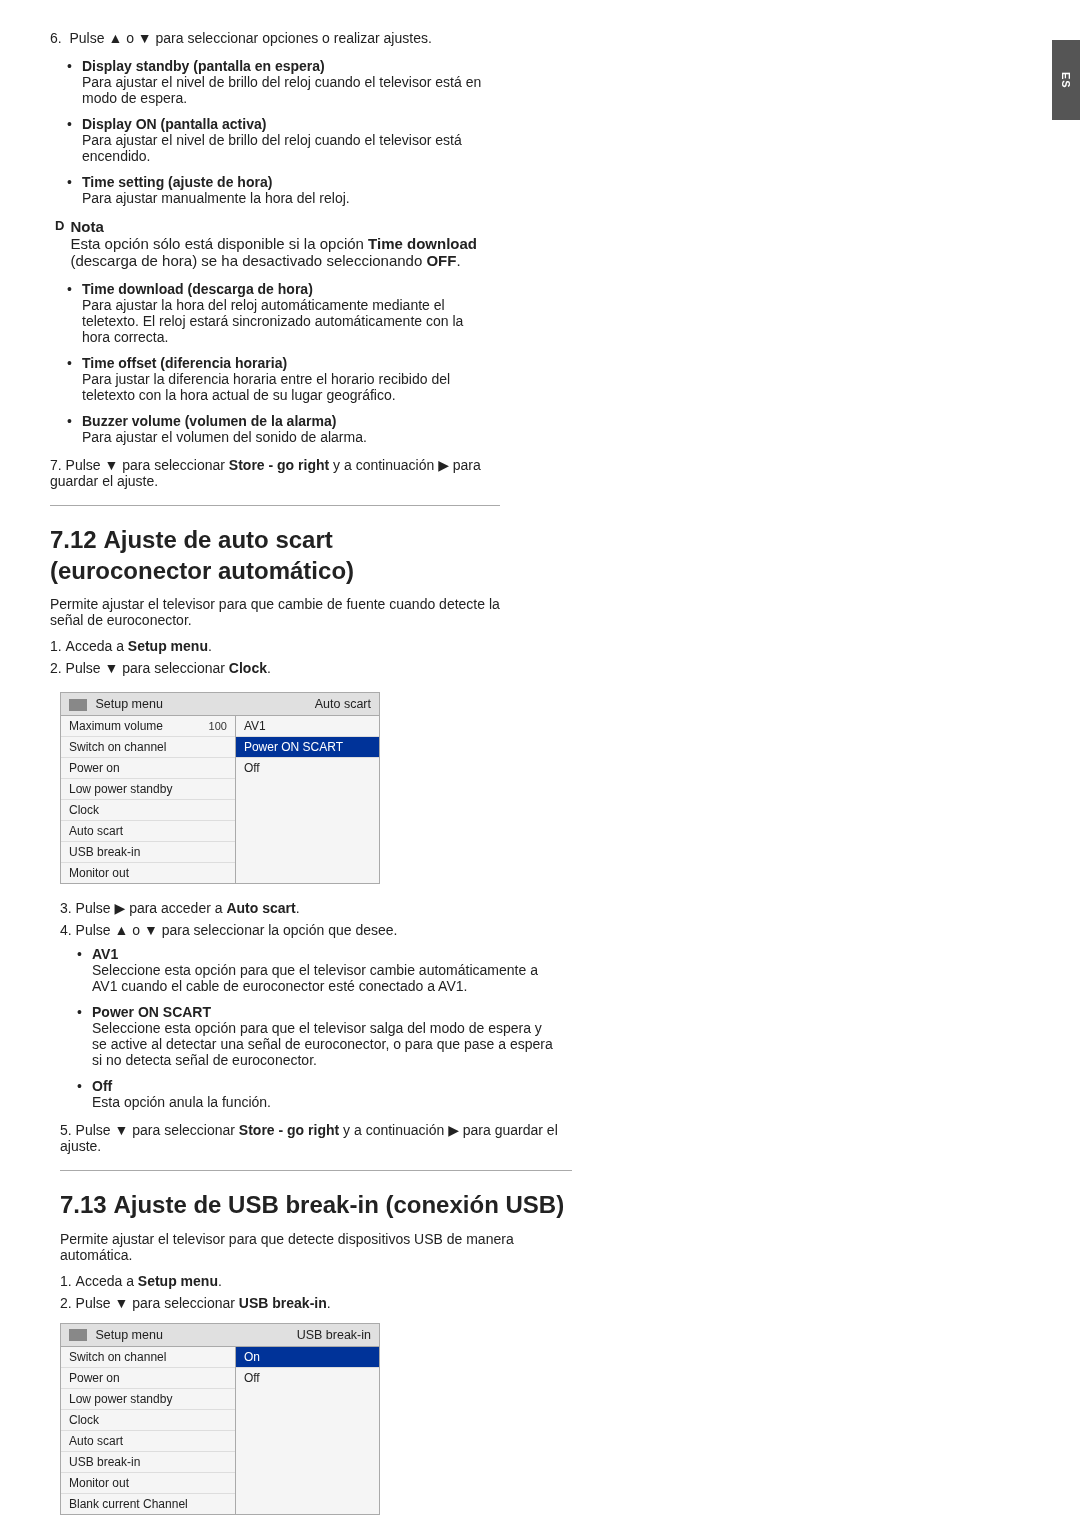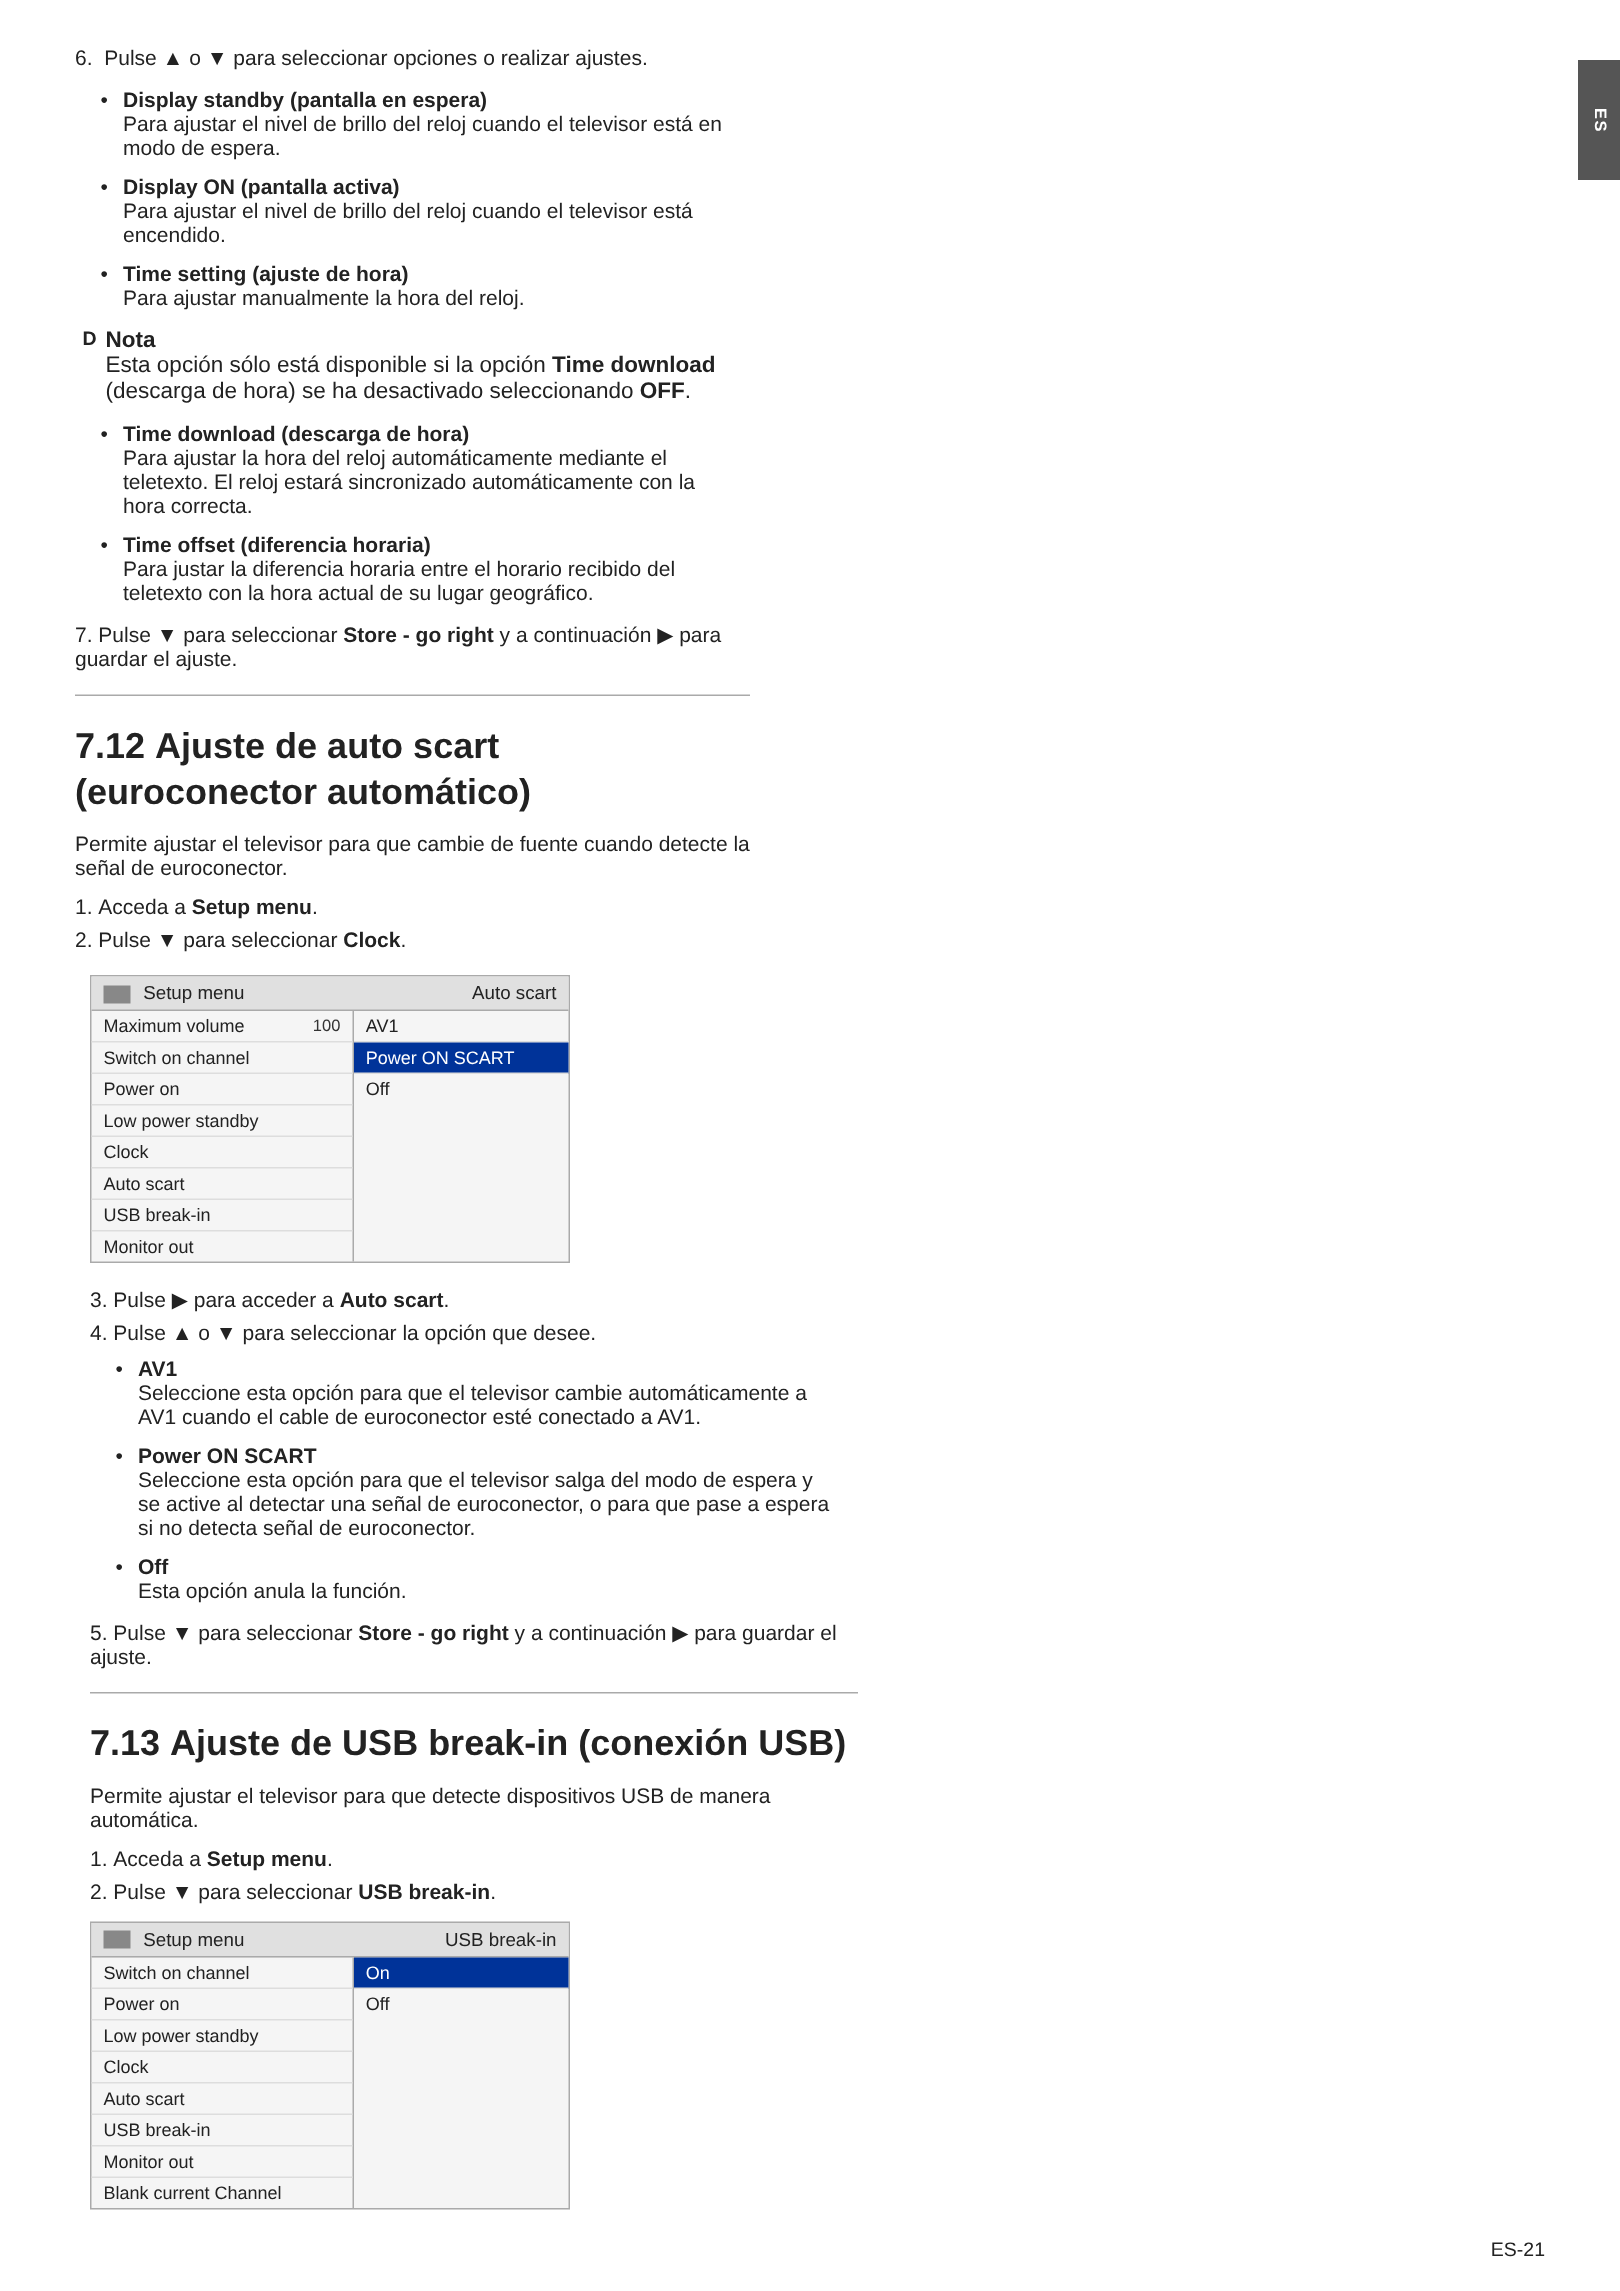--- a/index.html
+++ b/index.html
@@ -239,20 +239,24 @@
 
       <ul class="bullet-list">
         <li>
           <span class="item-title">Time download (descarga de hora)</span><br>
           <span>Para ajustar la hora del reloj automáticamente mediante el teletexto. El reloj estará sincronizado automáticamente con la hora correcta.</span>
         </li>
         <li>
           <span class="item-title">Time offset (diferencia horaria)</span><br>
           <span>Para justar la diferencia horaria entre el horario recibido del teletexto con la hora actual de su lugar geográfico.</span>
         </li>
+        <li>
+          <span class="item-title">Buzzer volume (volumen de la alarma)</span><br>
+          <span>Para ajustar el volumen del sonido de alarma.</span>
+        </li>
       </ul>
 
       <div class="step-item" style="margin-top:10px;">
         7.&nbsp;Pulse ▼ para seleccionar <strong>Store - go right</strong> y a continuación ▶ para guardar el ajuste.
       </div>
 
       <hr class="section-divider">
 
       <div class="section-heading">
         <span>7.12</span>&nbsp;<span>Ajuste de auto scart (euroconector automático)</span>

